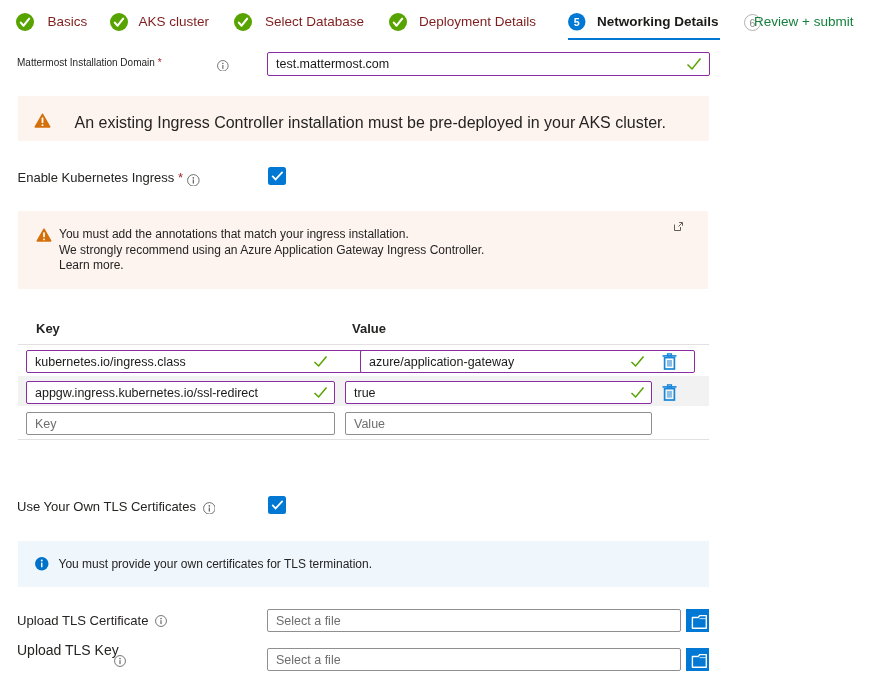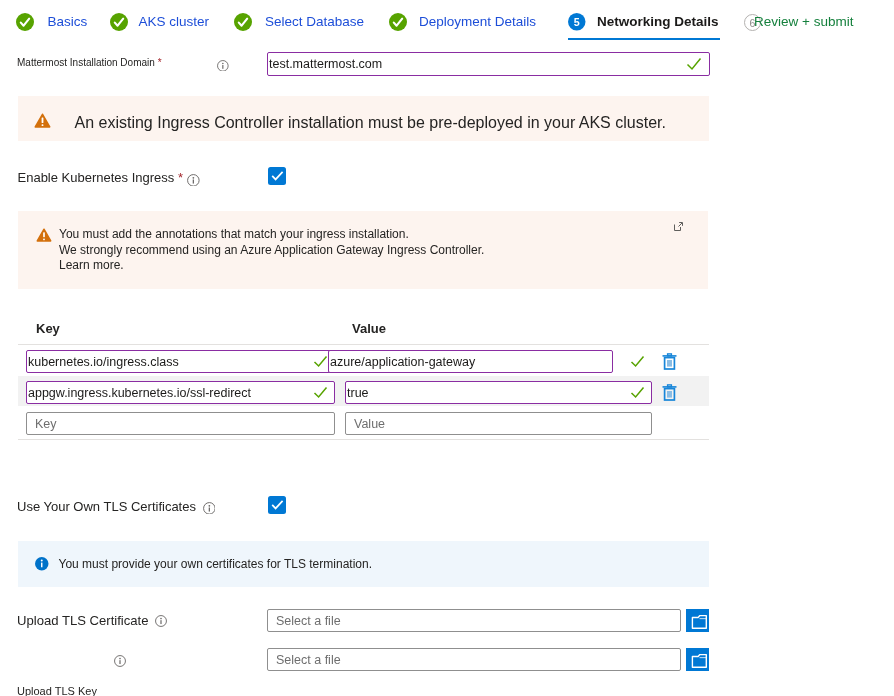--- a/index.html
+++ b/index.html
@@ -1,25 +1,25 @@
 <!DOCTYPE html>
 <html><head>
 <meta charset="utf-8">
 <style>
   html,body{margin:0;padding:0;}
   body{width:894px;height:696px;background:#fff;font-family:"Liberation Sans",sans-serif;position:relative;overflow:hidden;}
   .abs{position:absolute;}
   .lbl{font-size:13px;color:#252423;white-space:nowrap;}
   .red{color:#a4262c;}
-  .inp{position:absolute;background:#fff;border:1px solid #8a2da2;border-radius:2px;box-sizing:border-box;font-size:12.5px;color:#1b1a19;display:flex;align-items:center;padding:0 1px;white-space:nowrap;}
+  .inp{position:absolute;background:#fff;border:1px solid #8a2da2;border-radius:2px;box-sizing:border-box;font-size:12.5px;color:#1b1a19;display:flex;align-items:center;padding:0 8px;white-space:nowrap;}
   .inp-gray{position:absolute;background:#fff;border:1px solid #8f8f8f;border-radius:2px;box-sizing:border-box;font-size:12.5px;color:#6e6e6e;display:flex;align-items:center;padding:0 8px;white-space:nowrap;}
   .banner-warn{position:absolute;background:#fdf4ef;}
   .banner-info{position:absolute;background:#eff6fc;}
   .chk{position:absolute;width:18px;height:18px;background:#0078d4;border-radius:2.5px;}
-  .nav-t{position:absolute;font-size:13.5px;color:#1d4ed8;white-space:nowrap;top:14px;}
+  .nav-t{position:absolute;font-size:13.5px;color:#7f1d1d;white-space:nowrap;top:14px;}
 </style>
 </head>
 <body>
 
 <svg class="abs" style="left:16px;top:12.5px" width="18" height="18" viewBox="0 0 18 18">
   <circle cx="9" cy="9" r="9" fill="#57a300"></circle>
   <path d="M4.8 9.6 L7.6 12.7 L13.2 5.7" fill="none" stroke="#fff" stroke-width="2.1" stroke-linecap="round" stroke-linejoin="round"></path>
 </svg>
 <div class="nav-t" style="left:47.5px">Basics</div>
 
@@ -98,21 +98,21 @@
 </svg>
 
 <div class="abs lbl" style="left:36px;top:321px;font-weight:700">Key</div>
 <div class="abs lbl" style="left:352px;top:321px;font-weight:700">Value</div>
 <div class="abs" style="left:18px;top:344px;width:691px;height:1px;background:#e3e1df"></div>
 
 <div class="inp" style="left:26px;top:350px;width:372px;height:23px;">kubernetes.io/ingress.class</div>
 <svg class="abs" style="left:313px;top:355px" width="15" height="13" viewBox="0 0 15 13">
   <path d="M1.5 7 L5.6 11 L13.5 1.5" fill="none" stroke="#57a300" stroke-width="1.5"></path>
 </svg>
-<div class="inp" style="left:328px;top:350px;width:285px;height:23px;">azure/application-gateway</div>
+<div class="inp" style="left:360px;top:350px;width:335px;height:23px;">azure/application-gateway</div>
 <svg class="abs" style="left:630px;top:355px" width="15" height="13" viewBox="0 0 15 13">
   <path d="M1.5 7 L5.6 11 L13.5 1.5" fill="none" stroke="#57a300" stroke-width="1.5"></path>
 </svg>
 <svg class="abs" style="left:662px;top:353px" width="15" height="17" viewBox="0 0 15 17">
   <rect x="5.6" y="0.9" width="3.8" height="2" fill="none" stroke="#1886d9" stroke-width="1.4"></rect>
   <line x1="0.5" y1="2.9" x2="14.5" y2="2.9" stroke="#1886d9" stroke-width="1.6"></line>
   <rect x="2.6" y="4.6" width="9.8" height="11.4" fill="none" stroke="#1886d9" stroke-width="1.7"></rect>
   <rect x="5" y="7" width="5" height="6.6" fill="#8abde5"></rect>
 </svg>
 
@@ -161,21 +161,21 @@
   <circle cx="6.5" cy="3.9" r="0.9" fill="#6b6968"></circle>
   <rect x="5.85" y="5.6" width="1.3" height="4.2" fill="#6b6968"></rect>
 </svg>
 <div class="inp-gray" style="left:267px;top:609px;width:414px;height:23px;">Select a file</div>
 <div class="abs" style="left:686px;top:609px;width:23px;height:23px;background:#0078d4"></div>
 <svg class="abs" style="left:686px;top:609px" width="23" height="23" viewBox="0 0 23 23">
   <path d="M6.4 8.5 H12.1 L13.9 6.6 H20.3 V19.2 H6.4 Z" fill="none" stroke="#fff" stroke-width="1.4" stroke-linejoin="round"></path>
   <line x1="13.5" y1="9.6" x2="20.3" y2="9.6" stroke="#fff" stroke-width="1.1" opacity="0.7"></line>
 </svg>
 
-<div class="abs lbl" style="left:17px;top:685px;font-size:11px">Upload TLS Key</div>
+<div class="abs lbl" style="left:17px;top:642px;font-size:14px">Upload TLS Key</div>
 <svg class="abs" style="left:114px;top:654.5px" width="12" height="12" viewBox="0 0 13 13">
   <circle cx="6.5" cy="6.5" r="5.9" fill="none" stroke="#6b6968" stroke-width="1"></circle>
   <circle cx="6.5" cy="3.9" r="0.9" fill="#6b6968"></circle>
   <rect x="5.85" y="5.6" width="1.3" height="4.2" fill="#6b6968"></rect>
 </svg>
 <div class="inp-gray" style="left:267px;top:648px;width:414px;height:23px;">Select a file</div>
 <div class="abs" style="left:686px;top:648px;width:23px;height:23px;background:#0078d4"></div>
 <svg class="abs" style="left:686px;top:648px" width="23" height="23" viewBox="0 0 23 23">
   <path d="M6.4 8.5 H12.1 L13.9 6.6 H20.3 V19.2 H6.4 Z" fill="none" stroke="#fff" stroke-width="1.4" stroke-linejoin="round"></path>
   <line x1="13.5" y1="9.6" x2="20.3" y2="9.6" stroke="#fff" stroke-width="1.1" opacity="0.7"></line>

